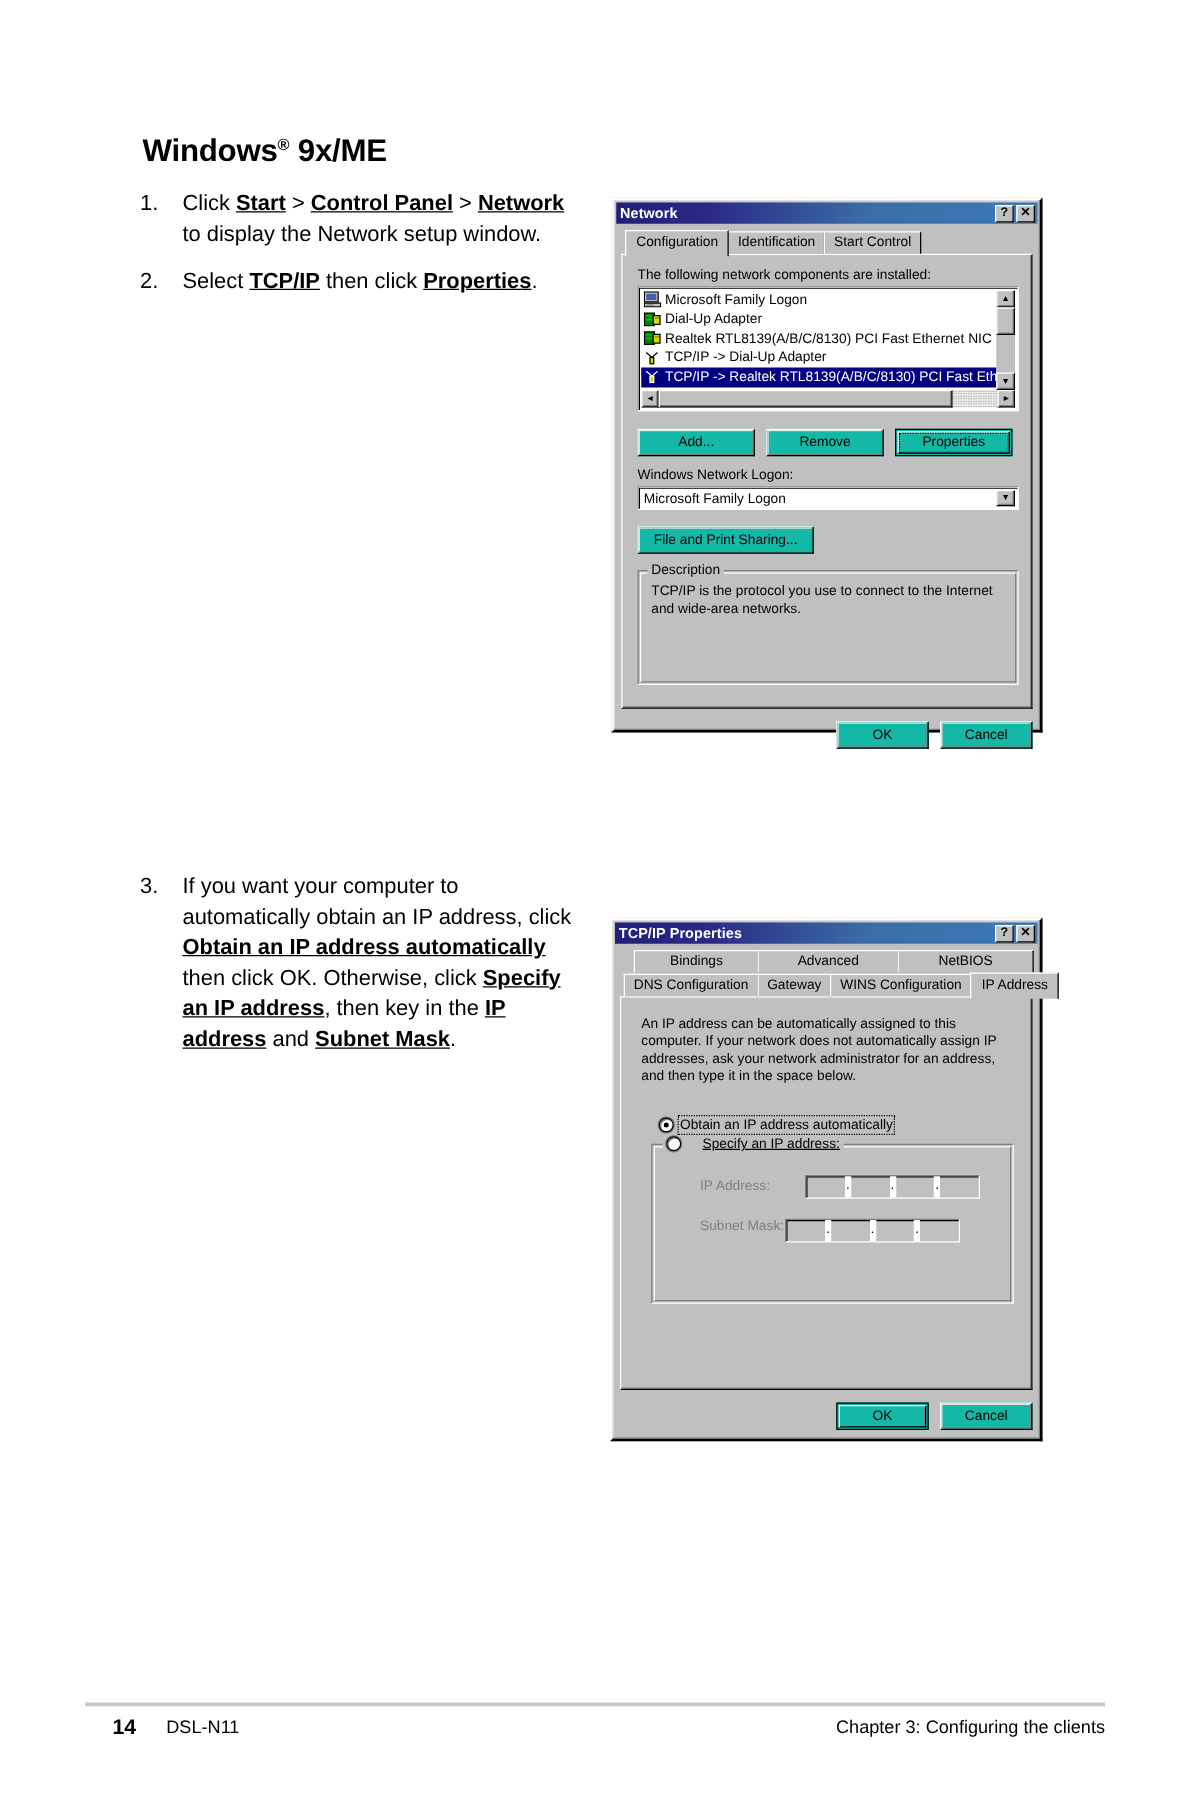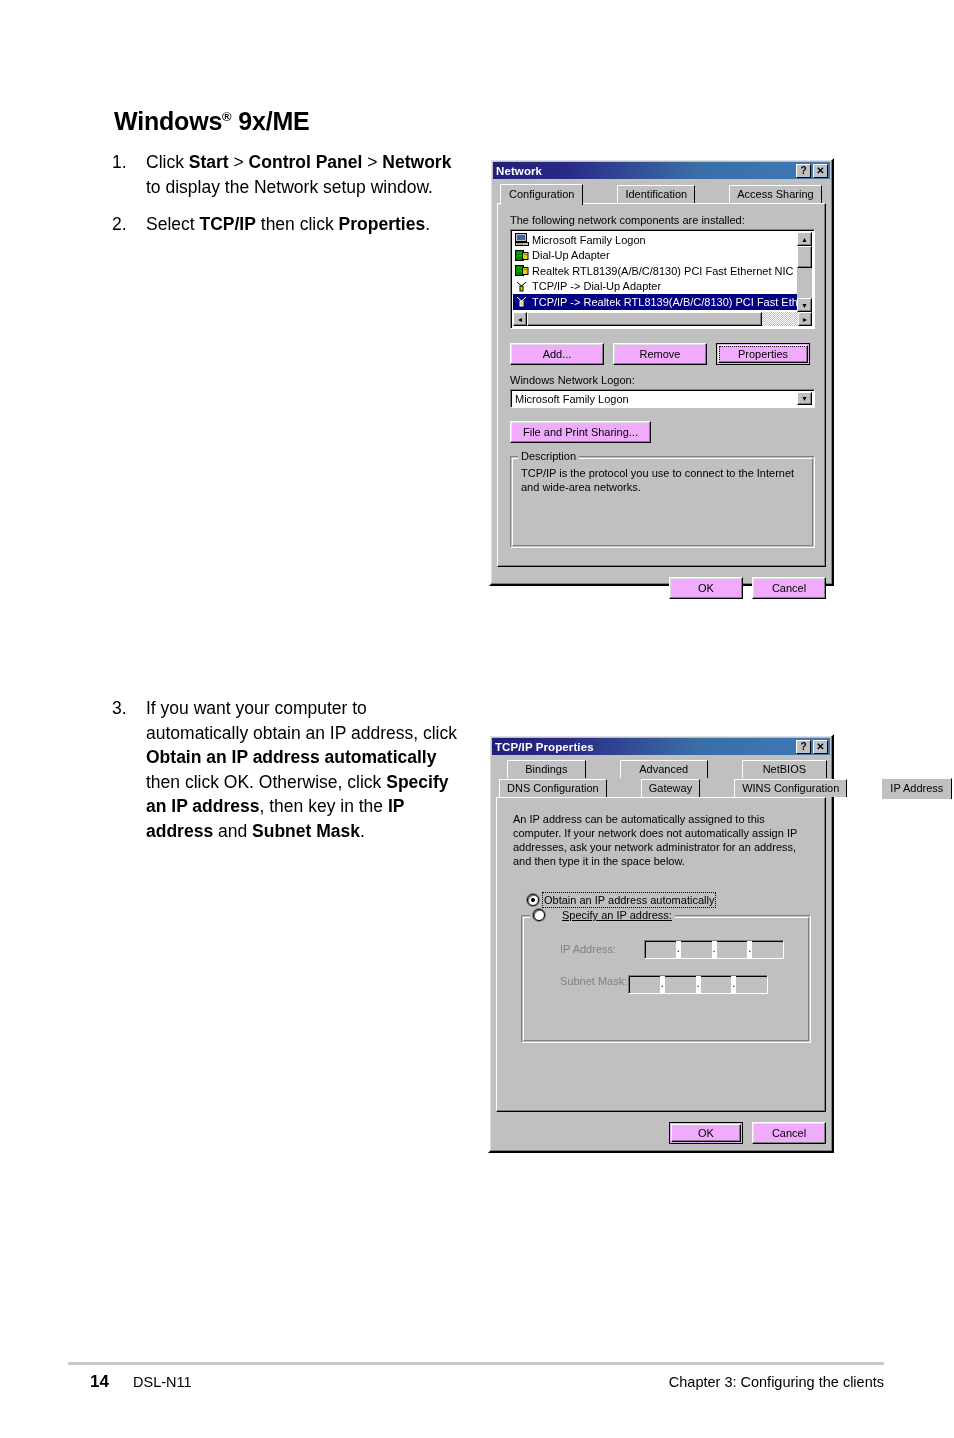--- a/index.html
+++ b/index.html
@@ -47,21 +47,21 @@
     width: 34px;
     flex: 0 0 34px;
     font-size: 17.5px;
     line-height: 24.5px;
   }
   .step-body {
     flex: 1;
     font-size: 17.5px;
     line-height: 24.5px;
   }
-  .step-body b { font-weight: bold; }
+  .step-body b { font-weight: bold; text-decoration: underline; }
 
   
   .footer-rule {
     position: absolute;
     left: 68px;
     top: 1362px;
     width: 816px;
     height: 3px;
     background: #c9c9c9;
   }
@@ -129,21 +129,21 @@
     box-sizing: border-box;
     display: flex; align-items: center; justify-content: center;
     font-size: 10px; font-weight: bold;
     line-height: 1;
     color: #000;
   }
 
   .dlg-body { padding: 5px 6px 6px 6px; }
 
   
-  .tabstrip { display: flex; align-items: flex-end; padding-left: 3px; position: relative; z-index: 2; gap: 35px; }
+  .tabstrip { display: flex; align-items: flex-end; padding-left: 3px; position: relative; z-index: 2; }
   .tab {
     padding: 2px 7px 3px 7px;
     background: #c0c0c0;
     border-top: 1px solid #ffffff;
     border-left: 1px solid #ffffff;
     border-right: 1px solid #000000;
     font-size: 11px;
     line-height: 12px;
     margin-right: -1px;
     position: relative;
@@ -224,21 +224,21 @@
     border-top: 1px solid #ffffff;
     border-left: 1px solid #ffffff;
     border-right: 1px solid #000000;
     border-bottom: 1px solid #000000;
     box-shadow: inset -1px -1px 0 #808080;
     box-sizing: border-box;
   }
 
   
   .btn {
-    background: #f0abfc;
+    background: #14b8a6;
     border-top: 1px solid #ffffff;
     border-left: 1px solid #ffffff;
     border-right: 1px solid #000000;
     border-bottom: 1px solid #000000;
     box-shadow: inset -1px -1px 0 #808080, inset 1px 1px 0 #dfdfdf;
     box-sizing: border-box;
     font-size: 11px;
     display: flex; align-items: center; justify-content: center;
     white-space: nowrap;
     font-family: "Liberation Sans", sans-serif;
@@ -394,21 +394,21 @@
         <div class="title-btn">?</div>
         <div class="title-btn">✕</div>
       </div>
     </div>
 
     <div class="dlg-body">
 
       <div class="tabstrip">
         <div class="tab active"><span>Configuration</span></div>
         <div class="tab"><span>Identification</span></div>
-        <div class="tab"><span>Access Sharing</span></div>
+        <div class="tab"><span>Start Control</span></div>
       </div>
 
       <div class="tabpanel" style="height:364px; margin-top:0;">
 
         <div class="field-label">The following network components are installed:</div>
 
         <div class="listbox" style="height:100px;">
           <div class="lb-rows">
 
             <div class="lb-row">

